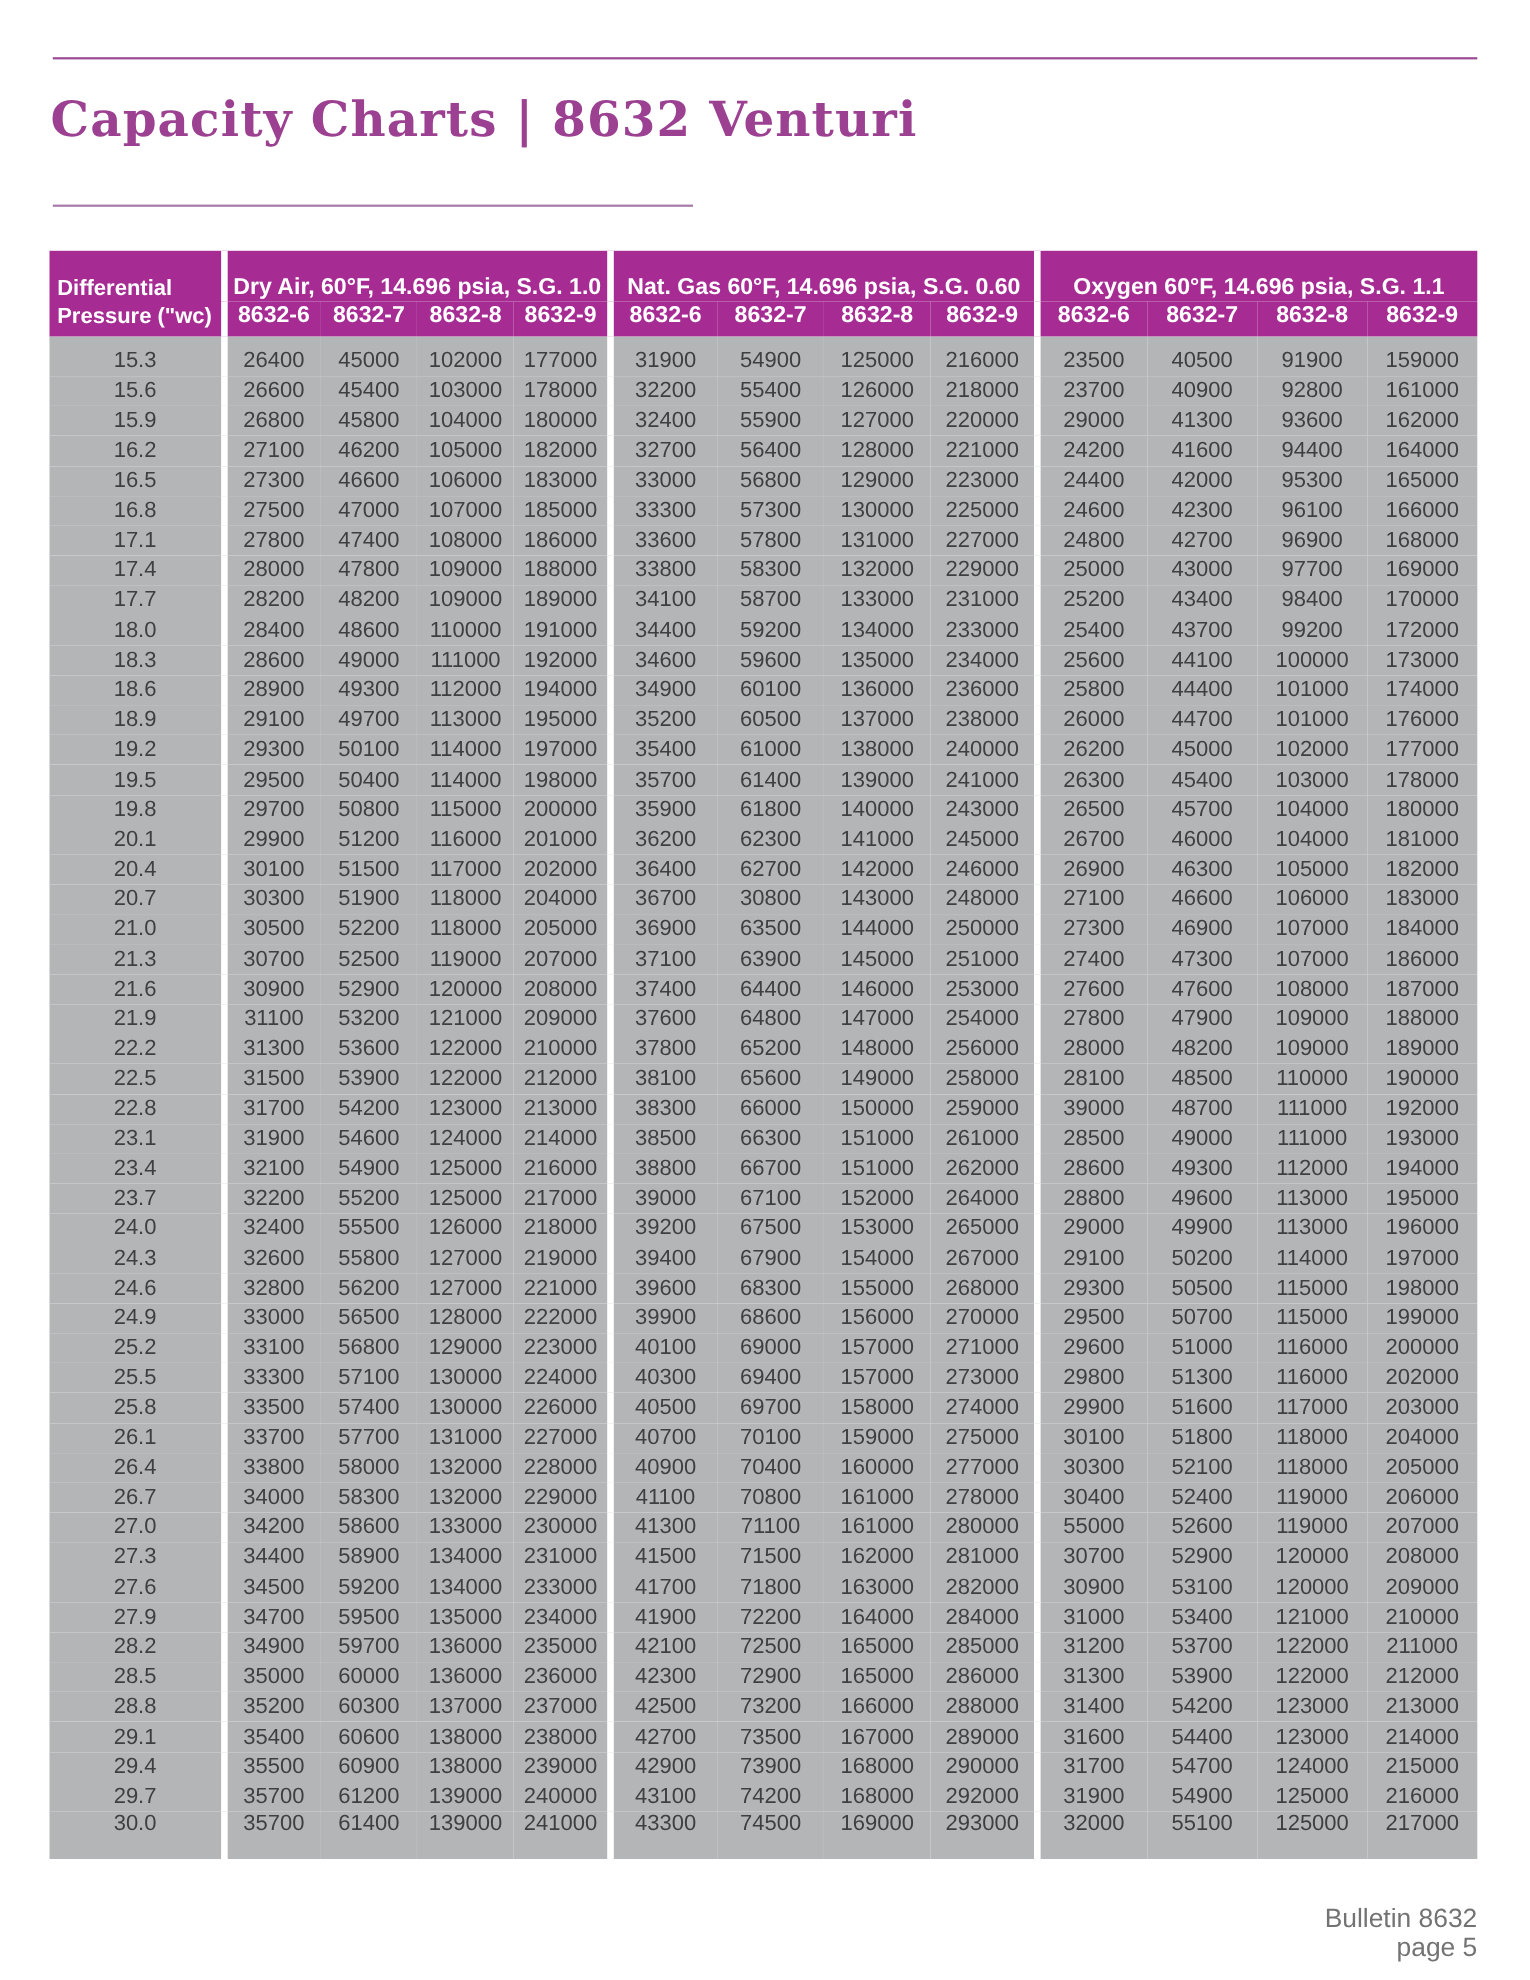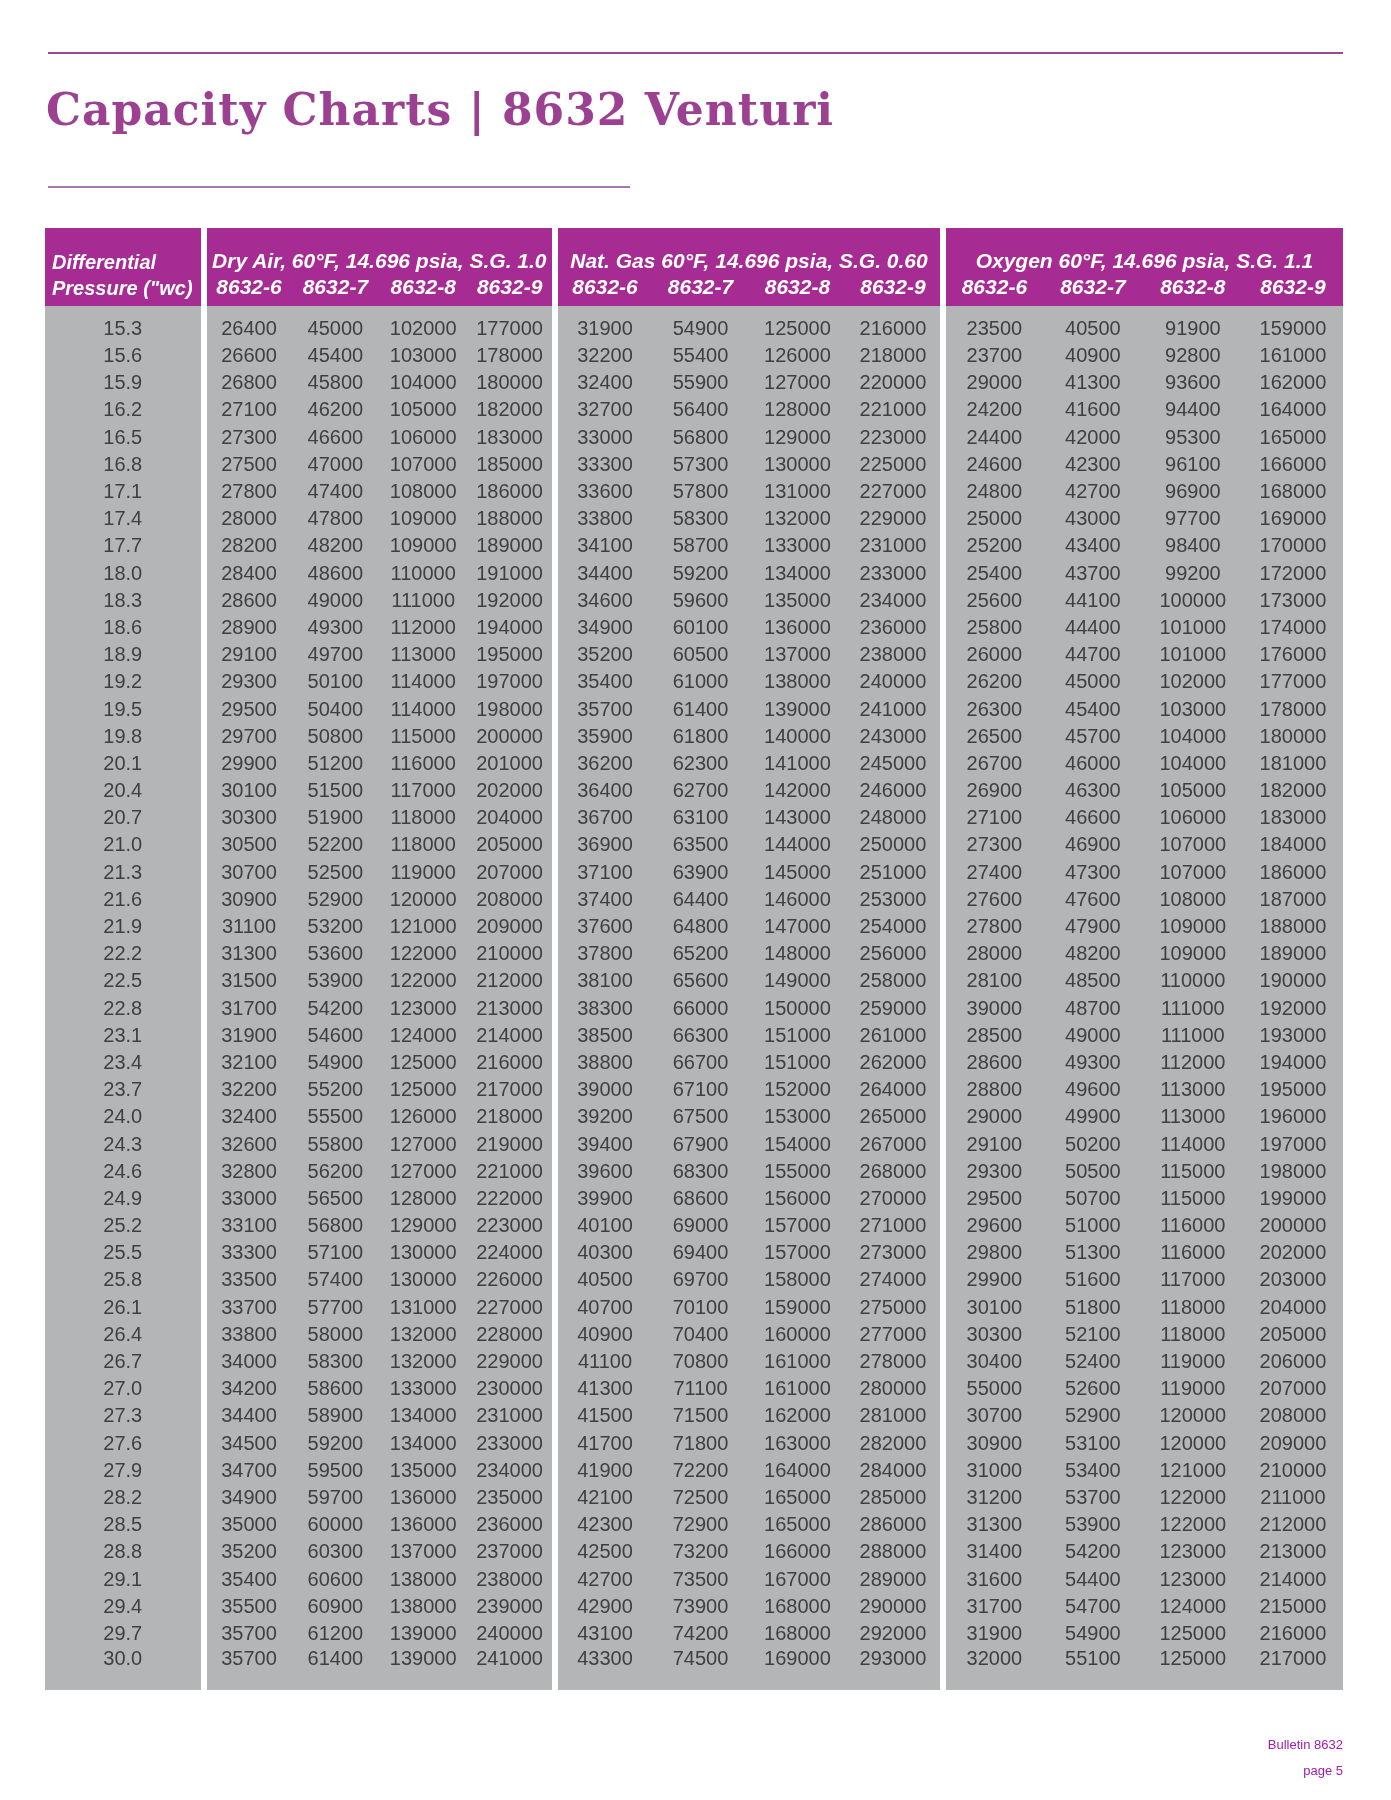--- a/index.html
+++ b/index.html
@@ -21,21 +21,21 @@
     font-size:44px;font-weight:700;color:var(--title-color);letter-spacing:1px;white-space:nowrap;
   }
   .rule-under{position:absolute;left:48px;top:186px;width:582px;height:2px;background:#a679a7;}
 
   table.cap-table{
     position:absolute;left:45px;top:228px;width:1298px;
     border-collapse:collapse;table-layout:fixed;
   }
   .cap-table th,.cap-table td{padding:0;margin:0;}
   .cap-table thead th{
-    background:var(--header-bg);color:#ffffff;font-weight:bold;font-style:italic;
+    background:var(--header-bg);color:#ffffff;font-weight:bold;
   }
   th.pressure-head{
     text-align:left;vertical-align:bottom;
     font-size:20px;line-height:26px;padding:0 0 5px 7px;
   }
   th.group-title{
     text-align:center;vertical-align:bottom;font-size:21px;height:46px;padding-bottom:1px;
     white-space:nowrap;
   }
   th.model-head{
@@ -50,21 +50,21 @@
   .cap-table tbody tr:last-child td{padding-bottom:20px;height:35px;}
   .gs{border-left:6px solid #ffffff;}
   col.c-press{width:157px;}
   col.c-a{width:87px;}
   col.c-gap1{width:96px;}
   col.c-b{width:96px;}
   col.c-c{width:99px;}
 
   .footer{
     position:absolute;right:48px;top:1732px;text-align:right;
-    color:#a21caf;font-size:13px;line-height:26px;
+    color:#737373;font-size:24px;line-height:26px;
   }
 </style>
 </head>
 <body>
 
 <div class="rule-top"></div>
 <div class="page-title">Capacity Charts | 8632 Venturi</div>
 <div class="rule-under"></div>
 
 <table class="cap-table">
@@ -379,21 +379,21 @@
         <td>105000</td>
         <td>182000</td>
       </tr>
       <tr>
         <td>20.7</td>
         <td class="gs">30300</td>
         <td>51900</td>
         <td>118000</td>
         <td>204000</td>
         <td class="gs">36700</td>
-        <td>63100</td>
+        <td>30800</td>
         <td>143000</td>
         <td>248000</td>
         <td class="gs">27100</td>
         <td>46600</td>
         <td>106000</td>
         <td>183000</td>
       </tr>
       <tr>
         <td>21.0</td>
         <td class="gs">30500</td>

